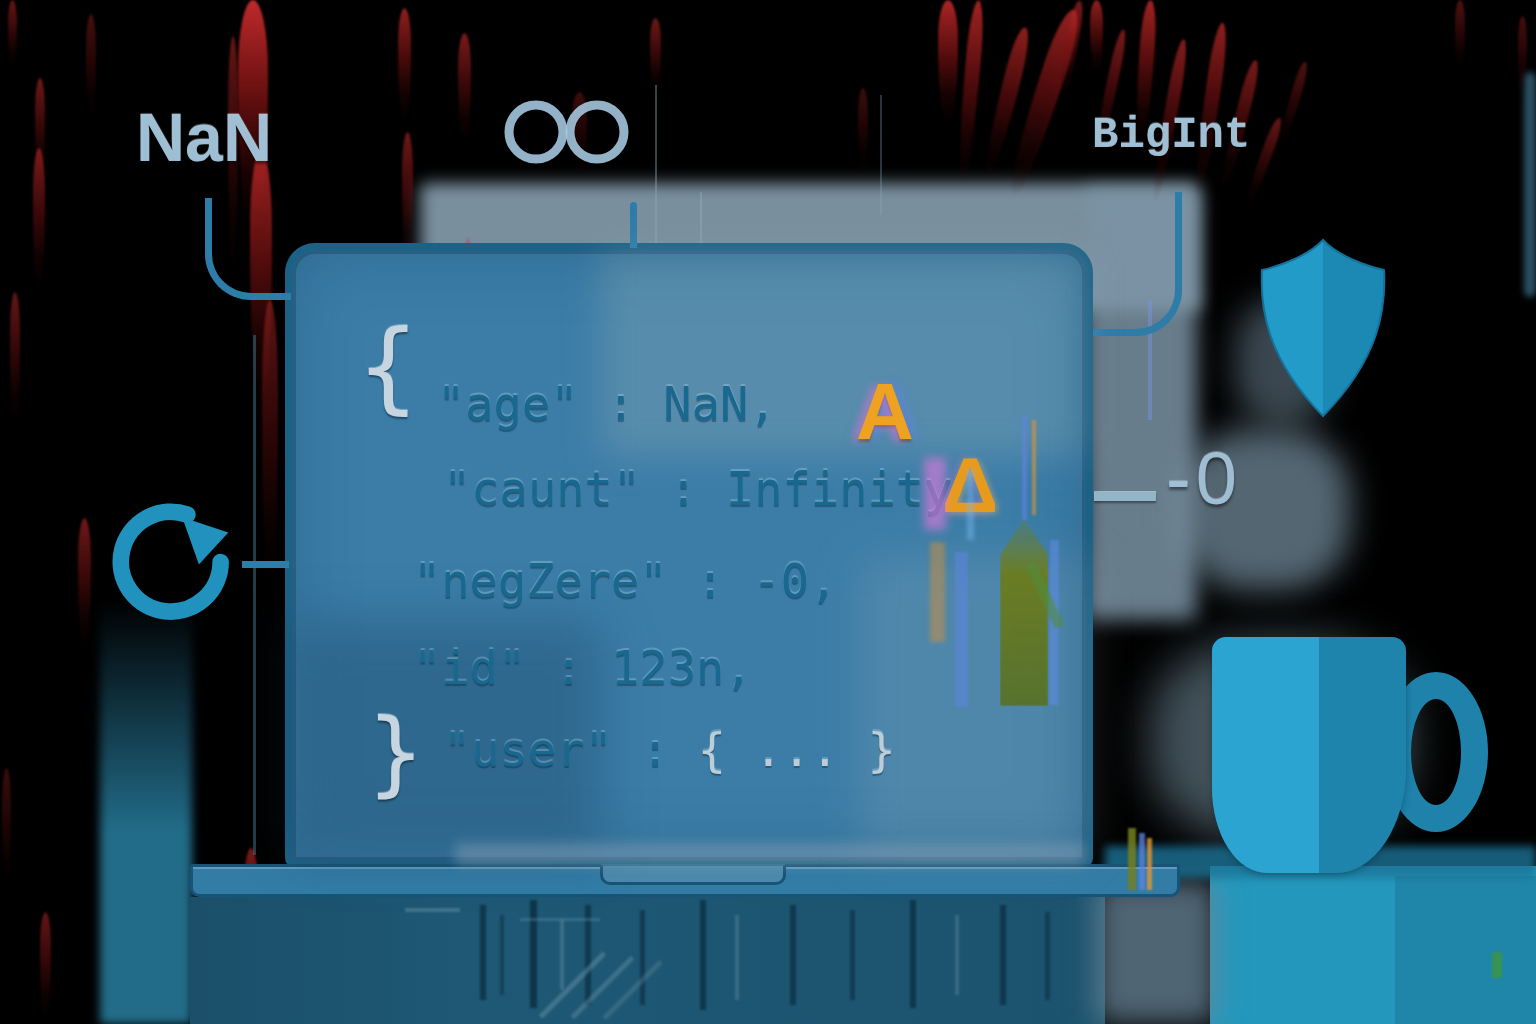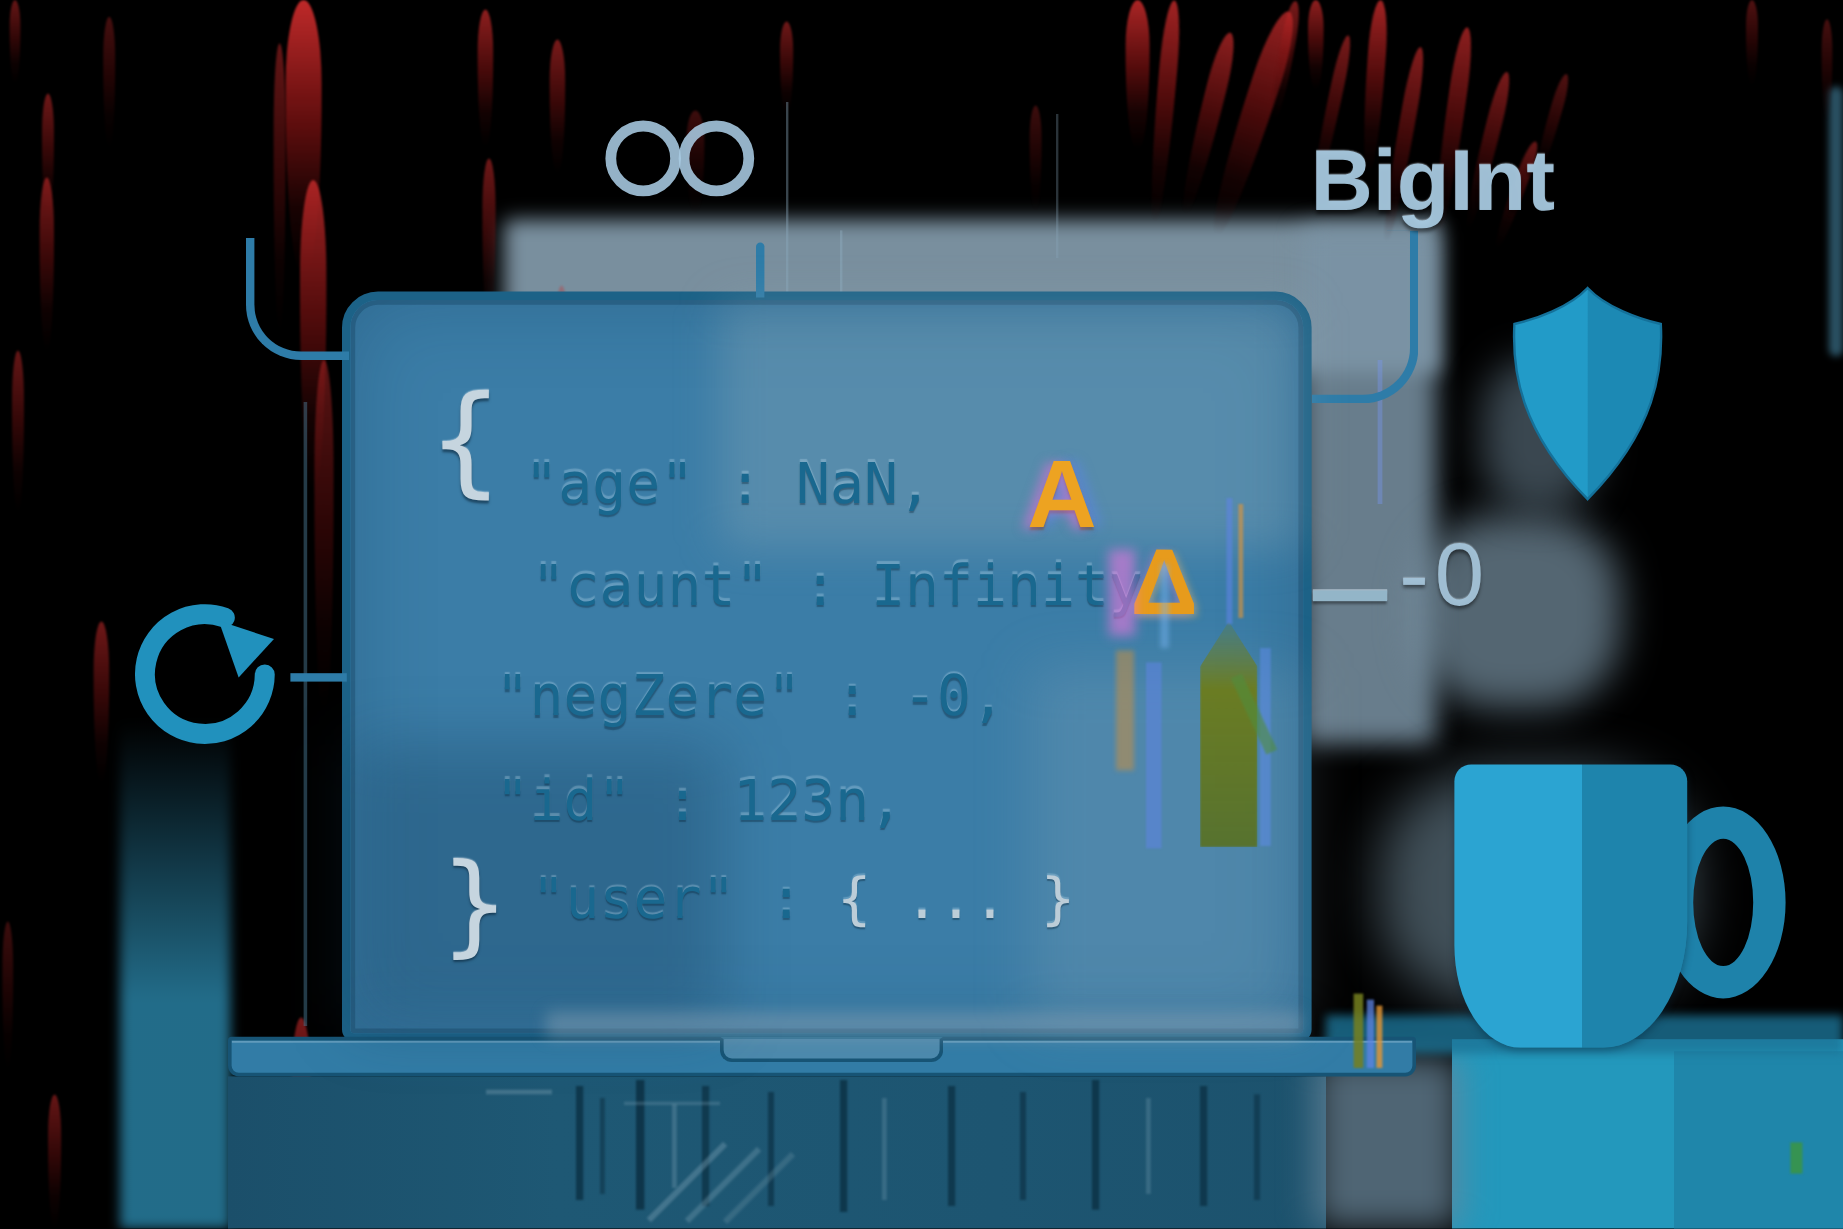--- a/index.html
+++ b/index.html
@@ -6,21 +6,21 @@
   #canvas{position:relative;width:1536px;height:1024px;background:#000;overflow:hidden;
           font-family:"Liberation Sans",sans-serif;}
   #canvas *{position:absolute;box-sizing:border-box;}
 
   
   .big-label{color:rgba(168,203,226,.92);font-weight:bold;
     text-shadow:0 3px 3px rgba(0,0,0,.45),0 -1px 1px rgba(225,242,252,.35);
     z-index:6;white-space:nowrap;}
   #label-nan{left:136px;top:98px;font-size:68px;}
   #label-infinity{left:668px;top:96px;font-size:64px;font-weight:normal;}
-  #label-bigint{left:1092px;top:110px;font-size:72px;}
+  #label-bigint{left:1092px;top:110px;font-size:44px;font-family:Liberation Mono, monospace;}
   #label-negzero{left:1166px;top:436px;font-size:74px;font-weight:normal;
     color:rgba(163,195,216,.95);letter-spacing:5px;}
   #infinity-sym{left:498px;top:96px;z-index:6;}
 
   
   .conn{z-index:5;}
   #conn-nan{left:205px;top:198px;width:86px;height:102px;
     border-left:7px solid #2e7ca8;border-bottom:7px solid #2e7ca8;border-bottom-left-radius:46px;}
   #conn-infinity{left:630px;top:202px;width:7px;height:46px;background:#2e7ca8;border-radius:4px 4px 0 0;}
   #conn-bigint{left:1093px;top:192px;width:89px;height:144px;
@@ -85,20 +85,21 @@
   <div id="screen"></div>
   <div id="base"></div>
   <div id="notch"></div>
 
   <div id="conn-nan" class="conn"></div>
   <div id="conn-infinity" class="conn"></div>
   <div id="conn-bigint" class="conn"></div>
   <div id="conn-negzero" class="conn"></div>
   <div id="conn-refresh" class="conn"></div>
 
+  <span id="label-nan" class="big-label">NaN</span>
   <span id="infinity-sym">
     <svg width="140" height="72" viewBox="0 0 140 72">
       <circle cx="38" cy="36" r="27" fill="none" stroke="rgba(168,203,226,.88)" stroke-width="9"></circle>
       <circle cx="99" cy="36" r="27" fill="none" stroke="rgba(168,203,226,.88)" stroke-width="9"></circle>
     </svg>
   </span>
   <span id="label-bigint" class="big-label">BigInt</span>
   <span id="label-negzero" class="big-label">-0</span>
 
   <span id="brace-open" class="brace">{</span>

